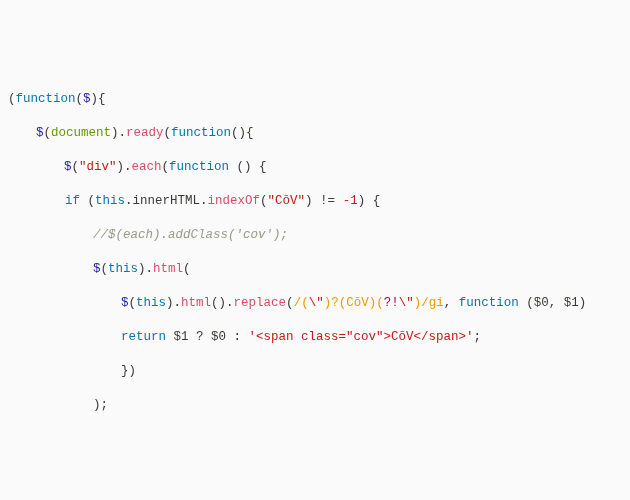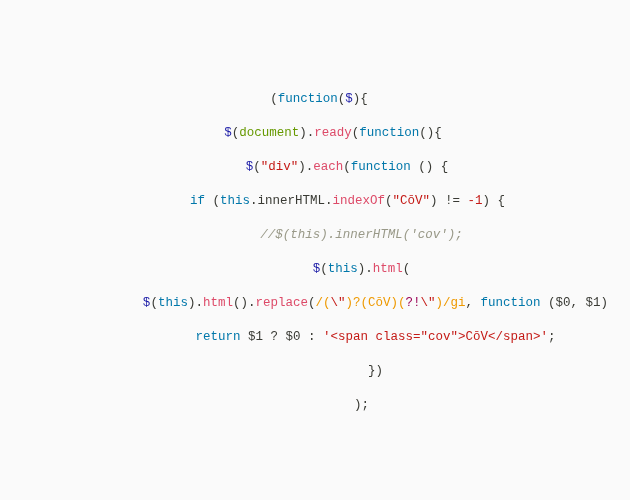--- a/index.html
+++ b/index.html
@@ -16,42 +16,41 @@
     line-height: 17px;
     color: #333;
     white-space: pre;
   }
   .code {
     padding: 6px 0 0 8px;
   }
   .line {
     display: block;
     position: relative;
-    text-align: center;
   }
   .ig {
     display: inline-block;
     border-left: 1px solid #e8e8e8;
     box-sizing: border-box;
   }
   .w1 { width: 28px; }
   .pad-a { padding-left: 28px; }
   .pad-b { padding-left: 56px; }
 </style>
 </head>
 <body>
 
 
 
 <div class="code">
 <span class="line"><span class="t-pn" style="color: rgb(57, 58, 52);">(</span><span class="t-kw" style="color: rgb(0, 119, 170);">function</span><span class="t-pn" style="color: rgb(57, 58, 52);">(</span><span class="t-pv" style="color: rgb(26, 26, 166);">$</span><span class="t-pn" style="color: rgb(57, 58, 52);">){</span></span>
 <span class="line"><span class="ig w1"></span><span class="t-pv" style="color: rgb(26, 26, 166);">$</span><span class="t-pn" style="color: rgb(57, 58, 52);">(</span><span class="t-bi" style="color: rgb(102, 153, 0);">document</span><span class="t-pn" style="color: rgb(57, 58, 52);">).</span><span class="t-fn" style="color: rgb(221, 74, 104);">ready</span><span class="t-pn" style="color: rgb(57, 58, 52);">(</span><span class="t-kw" style="color: rgb(0, 119, 170);">function</span><span class="t-pn" style="color: rgb(57, 58, 52);">(){</span></span>
 <span class="line"><span class="ig w1"></span><span class="ig w1"></span><span class="t-pv" style="color: rgb(26, 26, 166);">$</span><span class="t-pn" style="color: rgb(57, 58, 52);">(</span><span class="t-st" style="color: rgb(196, 26, 22);">"div"</span><span class="t-pn" style="color: rgb(57, 58, 52);">).</span><span class="t-fn" style="color: rgb(221, 74, 104);">each</span><span class="t-pn" style="color: rgb(57, 58, 52);">(</span><span class="t-kw" style="color: rgb(0, 119, 170);">function</span><span class="t-pn" style="color: rgb(57, 58, 52);"> () {</span></span>
 <span class="line"><span class="ig w1"></span><span class="ig w1 pad-a"></span><span class="t-kw" style="color: rgb(0, 119, 170);">if</span><span class="t-pn" style="color: rgb(57, 58, 52);"> (</span><span class="t-th" style="color: rgb(0, 119, 170);">this</span><span class="t-pn" style="color: rgb(57, 58, 52);">.innerHTML.</span><span class="t-fn" style="color: rgb(221, 74, 104);">indexOf</span><span class="t-pn" style="color: rgb(57, 58, 52);">(</span><span class="t-st" style="color: rgb(196, 26, 22);">"CōV"</span><span class="t-pn" style="color: rgb(57, 58, 52);">) != </span><span class="t-nm" style="color: rgb(196, 26, 22);">-1</span><span class="t-pn" style="color: rgb(57, 58, 52);">) {</span></span>
-<span class="line"><span class="ig w1"></span><span class="ig w1 pad-b"></span><span class="t-cm" style="color: rgb(153, 153, 136); font-style: italic;">//$(this).innerHTML('cov');</span></span>
+<span class="line"><span class="ig w1"></span><span class="ig w1 pad-b"></span><span class="t-cm" style="color: rgb(153, 153, 136); font-style: italic;">//$(each).addClass('cov');</span></span>
 <span class="line"><span class="ig w1"></span><span class="ig w1"></span><span class="ig w1 pad-a"></span><span class="t-pv" style="color: rgb(26, 26, 166);">$</span><span class="t-pn" style="color: rgb(57, 58, 52);">(</span><span class="t-th" style="color: rgb(0, 119, 170);">this</span><span class="t-pn" style="color: rgb(57, 58, 52);">).</span><span class="t-fn" style="color: rgb(221, 74, 104);">html</span><span class="t-pn" style="color: rgb(57, 58, 52);">(</span></span>
 <span class="line"><span class="ig w1"></span><span class="ig w1"></span><span class="ig w1 pad-b"></span><span class="t-pv" style="color: rgb(26, 26, 166);">$</span><span class="t-pn" style="color: rgb(57, 58, 52);">(</span><span class="t-th" style="color: rgb(0, 119, 170);">this</span><span class="t-pn" style="color: rgb(57, 58, 52);">).</span><span class="t-fn" style="color: rgb(221, 74, 104);">html</span><span class="t-pn" style="color: rgb(57, 58, 52);">().</span><span class="t-fn" style="color: rgb(221, 74, 104);">replace</span><span class="t-pn" style="color: rgb(57, 58, 52);">(</span><span class="t-rx" style="color: rgb(238, 153, 0);">/(</span><span class="t-st" style="color: rgb(196, 26, 22);">\"</span><span class="t-rx" style="color: rgb(238, 153, 0);">)?(CōV)(</span><span class="t-bo" style="color: rgb(153, 0, 85);">?!</span><span class="t-st" style="color: rgb(196, 26, 22);">\"</span><span class="t-rx" style="color: rgb(238, 153, 0);">)/gi</span><span class="t-pn" style="color: rgb(57, 58, 52);">, </span><span class="t-kw" style="color: rgb(0, 119, 170);">function</span><span class="t-pn" style="color: rgb(57, 58, 52);"> ($0, $1)</span></span>
 <span class="line"><span class="ig w1"></span><span class="ig w1"></span><span class="ig w1"></span><span class="ig w1 pad-a"></span><span class="t-kw" style="color: rgb(0, 119, 170);">return</span><span class="t-pn" style="color: rgb(57, 58, 52);"> $1 ? $0 : </span><span class="t-st" style="color: rgb(196, 26, 22);">'&lt;span class="cov"&gt;CōV&lt;/span&gt;'</span><span class="t-pn" style="color: rgb(57, 58, 52);">;</span></span>
 <span class="line"><span class="ig w1"></span><span class="ig w1"></span><span class="ig w1 pad-b"></span><span class="t-pn" style="color: rgb(57, 58, 52);">})</span></span>
 <span class="line"><span class="ig w1"></span><span class="ig w1"></span><span class="ig w1 pad-a"></span><span class="t-pn" style="color: rgb(57, 58, 52);">);</span></span>
 <span class="line"><span class="ig w1"></span><span class="ig w1"></span><span class="ig w1"></span></span>
 <span class="line"><span class="ig w1"></span><span class="ig w1 pad-a"></span></span>
 
 
 

